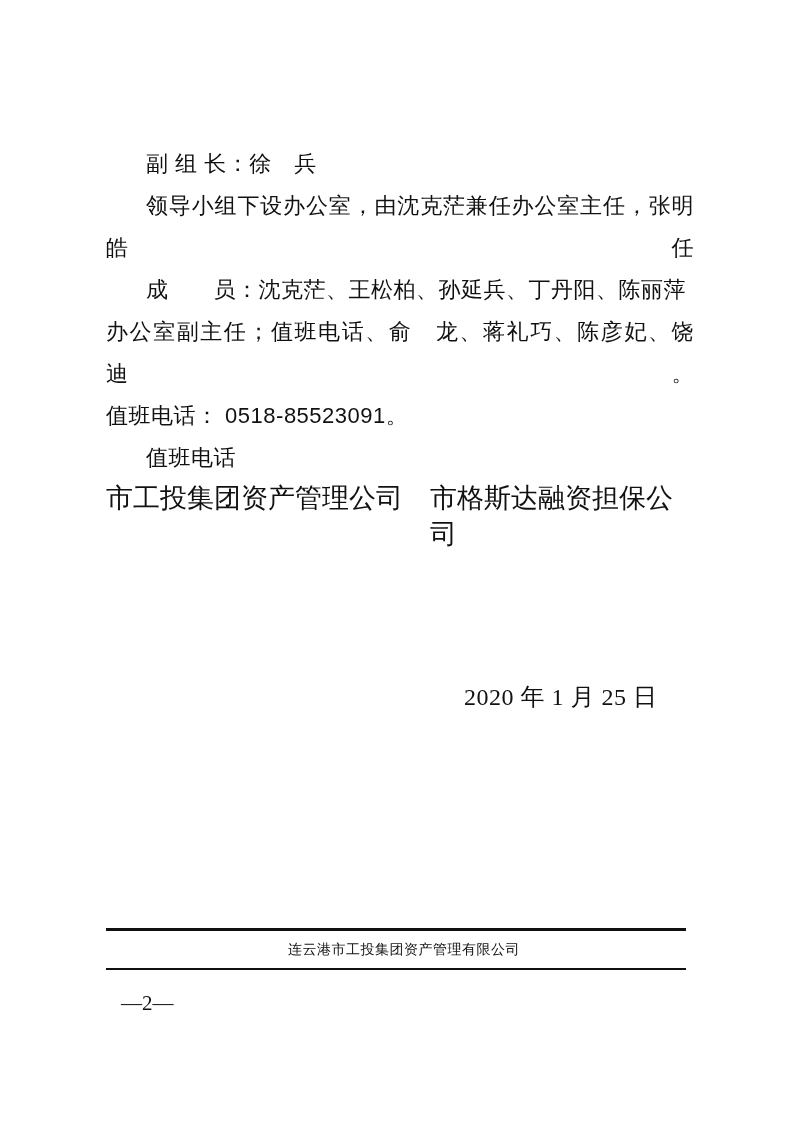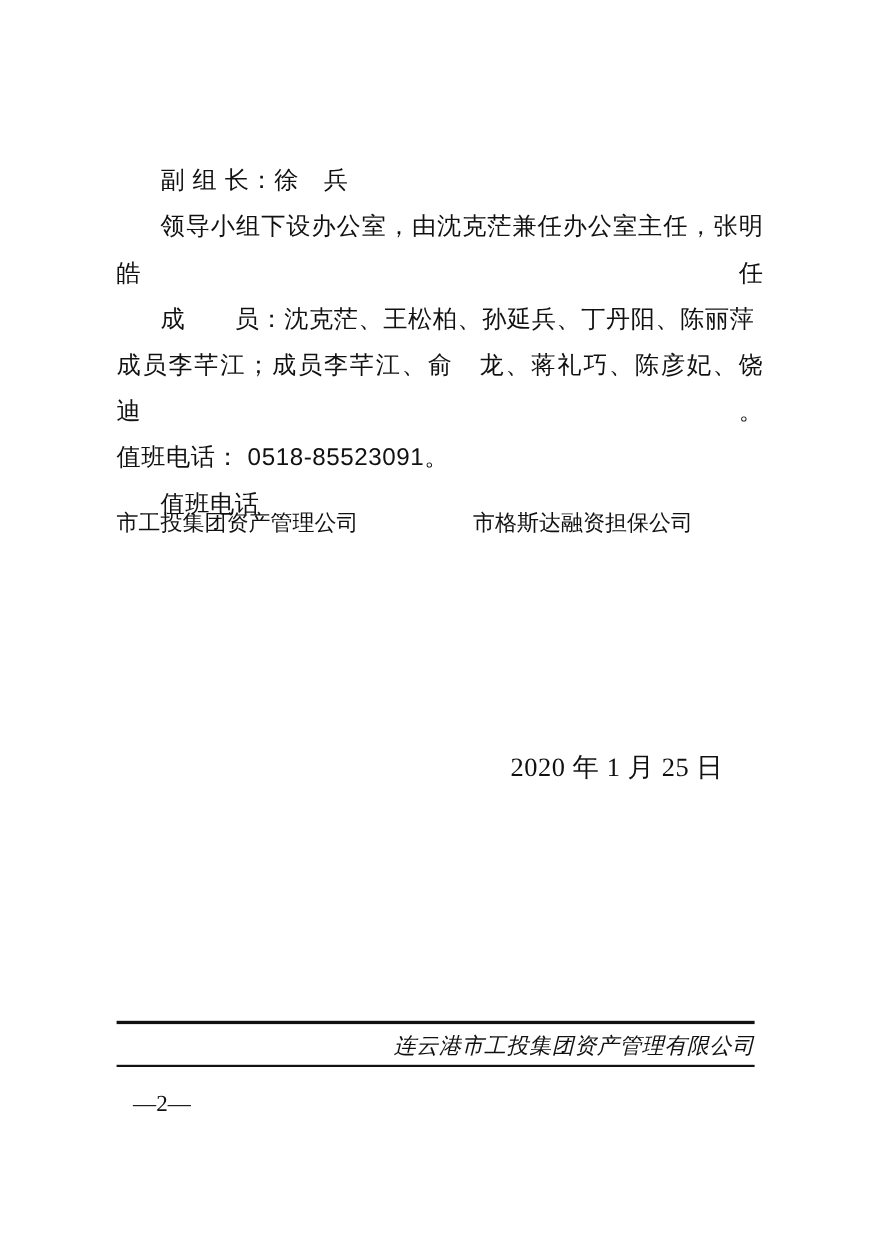--- a/index.html
+++ b/index.html
@@ -30,24 +30,24 @@
   .line { white-space: pre-wrap; }
   .ind { text-indent: 40px; }
   .just {
     text-align: justify;
     text-align-last: justify;
   }
   
   .sig-row-1 {
     position: absolute;
     left: 106px;
-    top: 462px;
+    top: 480px;
     width: 588px;
     height: 30px;
-    font-size: 20px;
+    font-size: 27px;
     font-family: Liberation Mono, monospace;
   }
   .sig-left { position: absolute; left: 0; top: 0; }
   .sig-right { position: absolute; left: 324px; top: 0; }
   .sig-row-2 {
     position: absolute;
     left: 106px;
     top: 602px;
     font-size: 22px;
   }
@@ -69,48 +69,47 @@
   .rule-top {
     height: 3px;
     background: #111111;
   }
   .rule-bottom {
     height: 2px;
     background: #111111;
   }
   .footer-text {
     display: flex;
-    justify-content: flex-end;
+    justify-content: center;
     align-items: center;
     padding-left: 16px;
     margin-top: 7px;
     margin-bottom: 6px;
     height: 24px;
-    font-size: 20px;
+    font-size: 14px;
     letter-spacing: 0.5px;
-    font-style: italic;
   }
   .page-number {
     position: absolute;
     left: 121px;
     top: 991px;
     font-family: "Liberation Serif", "DejaVu Serif", serif;
     font-size: 21px;
   }
 </style>
 </head>
 <body>
 
 <div class="page">
 
   <div class="body-block">
     <div class="line ind">副 组 长：徐　兵</div>
     <div class="line ind just">领导小组下设办公室，由沈克茫兼任办公室主任，张明皓任</div>
     <div class="line ind">成　　员：沈克茫、王松柏、孙延兵、丁丹阳、陈丽萍</div>
-    <div class="line just">成员李芊江；成员李芊江、俞　龙、蒋礼巧、陈彦妃、饶　迪。</div>
+    <div class="line just">办公室副主任；值班电话、俞　龙、蒋礼巧、陈彦妃、饶　迪。</div>
     <div class="line">值班电话： 0518-85523091。</div>
     <div class="line ind">值班电话</div>
   </div>
 
   <div class="sig-row-1">
     <span class="sig-left">市工投集团资产管理公司</span>
     <span class="sig-right">市格斯达融资担保公司</span>
   </div>
 
 

